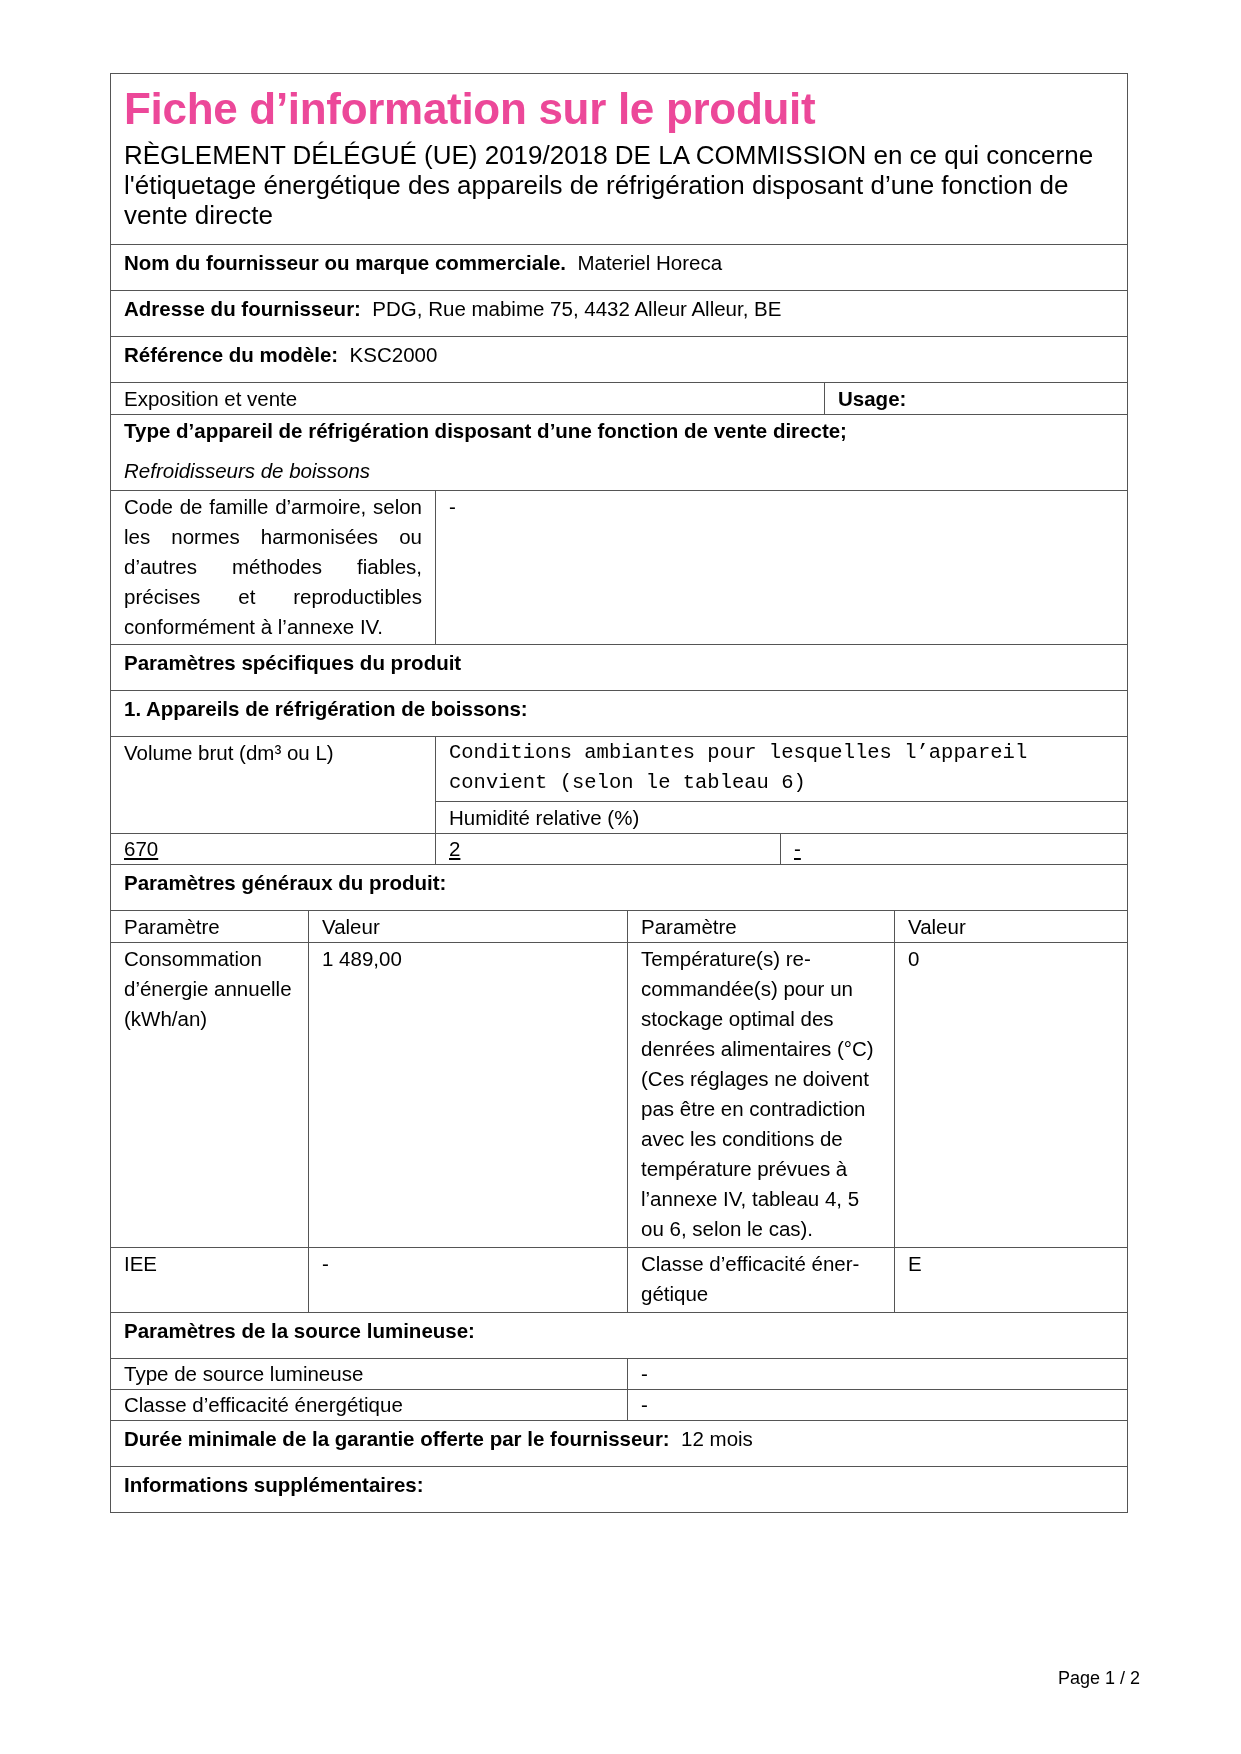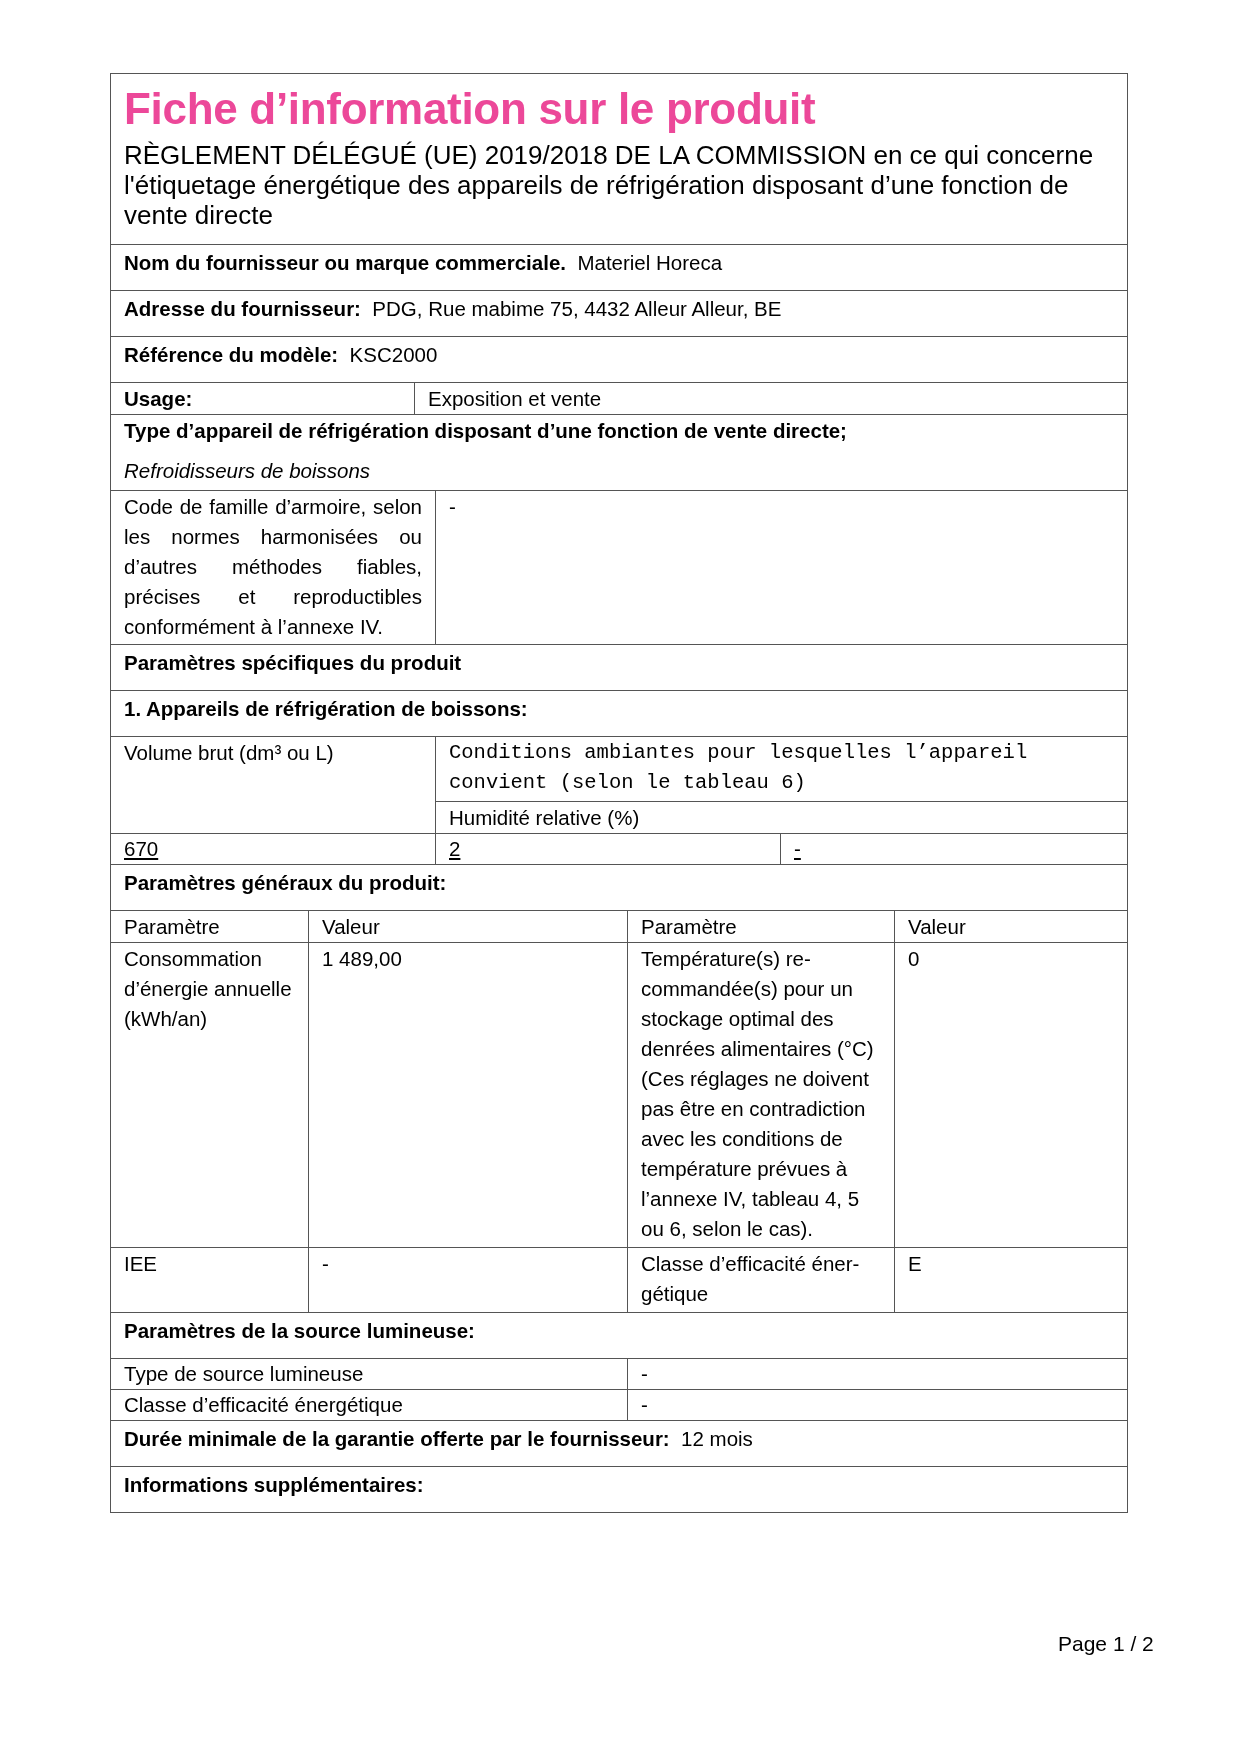--- a/index.html
+++ b/index.html
@@ -9,21 +9,21 @@
   .row:first-child { border-top: none; }
   .cell { box-sizing: border-box; padding: 0 13px; font-size: 20.5px; line-height: 30px; }
   .cell + .cell { border-left: 1px solid #555; }
   .b { font-weight: bold; }
   .title-block { padding: 6px 13px 14px 13px; }
   .title { color: #ec4899; font-size: 44px; font-weight: bold; line-height: 58px; letter-spacing: -0.3px; }
   .subtitle { font-size: 26px; line-height: 30px; margin-top: 2px; }
   .tall { height: 45px; padding-top: 3px; }
   .r { text-align: left; text-decoration: underline; }
   .justify { text-align: justify; }
-  .page-num { position: absolute; left: 1058px; top: 1632px; font-size: 21px; }
+  .page-num { position: absolute; left: 1058px; top: 1668px; font-size: 18px; }
 </style>
 </head>
 <body>
 
 <div class="sheet">
 
   <div class="row">
     <div class="title-block" style="width:100%;">
       <div class="title">Fiche d’information sur le produit</div>
       <div class="subtitle">RÈGLEMENT DÉLÉGUÉ (UE) 2019/2018 DE LA COMMISSION en ce qui concerne l'étiquetage énergétique des appareils de réfrigération disposant d’une fonction de vente directe</div>
@@ -45,22 +45,22 @@
   </div>
 
   <div class="row">
     <div class="cell tall" style="width:100%;">
       <span class="b">Référence du modèle:</span>&nbsp;
       <span>KSC2000</span>
     </div>
   </div>
 
   <div class="row">
+    <div class="cell" style="flex:1; padding-top:1px;">Exposition et vente</div>
     <div class="cell b" style="width:303px; padding-top:1px;">Usage:</div>
-    <div class="cell" style="flex:1; padding-top:1px;">Exposition et vente</div>
   </div>
 
   <div class="row">
     <div class="cell" style="width:100%; padding-top:1px; padding-bottom:4px;">
       <div class="b">Type d’appareil de réfrigération disposant d’une fonction de vente directe;</div>
       <div style="margin-top:10px;font-style:italic;">Refroidisseurs de boissons</div>
     </div>
   </div>
 
   <div class="row">

